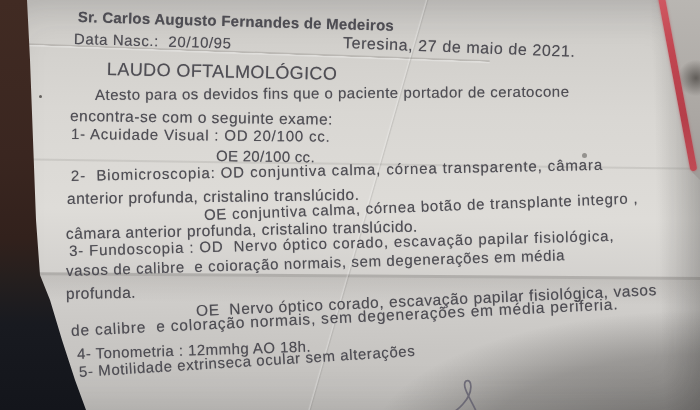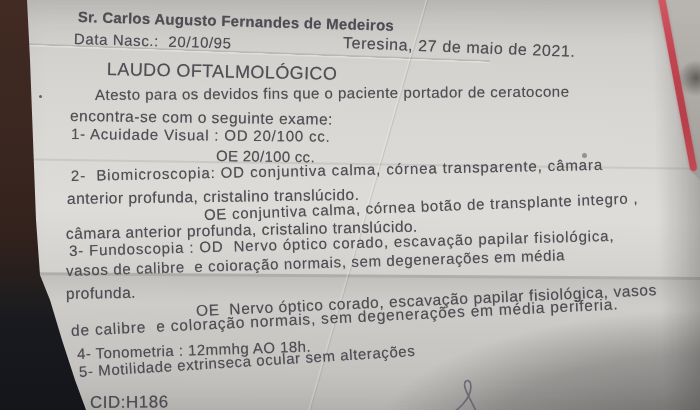--- a/index.html
+++ b/index.html
@@ -79,18 +79,17 @@
   <div class="line" style="left:204px;top:207px;font-size:15px;letter-spacing:0.75px;transform:rotate(-2.2deg);">OE conjuntiva calma, córnea botão de transplante integro ,</div>
   <div class="line" style="left:66px;top:226px;font-size:15.5px;letter-spacing:0.5px;transform:rotate(-1.2deg);">câmara anterior profunda, cristalino translúcido.</div>
   <div class="line" style="left:69px;top:243px;font-size:15px;letter-spacing:0.85px;transform:rotate(-1.6deg);">3- Fundoscopia : OD  Nervo óptico corado, escavação papilar fisiológica,</div>
   <div class="line" style="left:66px;top:263px;font-size:15px;letter-spacing:0.65px;transform:rotate(-1.8deg);">vasos de calibre  e coioração normais, sem degenerações em média</div>
   <div class="line" style="left:66px;top:286px;font-size:15.5px;letter-spacing:0.5px;transform:rotate(-1deg);">profunda.</div>
   <div class="line" style="left:196px;top:303px;font-size:15.5px;letter-spacing:0.6px;transform:rotate(-2.6deg);">OE  Nervo óptico corado, escavação papilar fisiológica, vasos</div>
   <div class="line" style="left:71px;top:323px;font-size:15.5px;letter-spacing:0.8px;transform:rotate(-2.8deg);">de calibre  e coloração normais, sem degenerações em média periferia.</div>
   <div class="line" style="left:77px;top:346px;font-size:15px;letter-spacing:0.45px;transform:rotate(-1.8deg);">4- Tonometria : 12mmhg AO 18h.</div>
   <div class="line" style="left:79px;top:364px;font-size:15px;letter-spacing:0.6px;transform:rotate(-3.6deg);">5- Motilidade extrinseca ocular sem alterações</div>
 
-  <div class="line" style="left:90px;top:394px;font-size:17px;letter-spacing:0.5px;transform:rotate(-0.5deg);">CID:H186</div>
 
   <svg id="sig" width="700" height="410" viewBox="0 0 700 410">
     <path d="M 477 413 C 470 398 461 385 466 381 C 472 378 474 392 463 404 C 457 411 451 414 445 416" fill="none" stroke="#63606e" stroke-width="1.7" stroke-linecap="round" opacity="0.85"></path>
   </svg>
 </div>
 
 </body></html>

